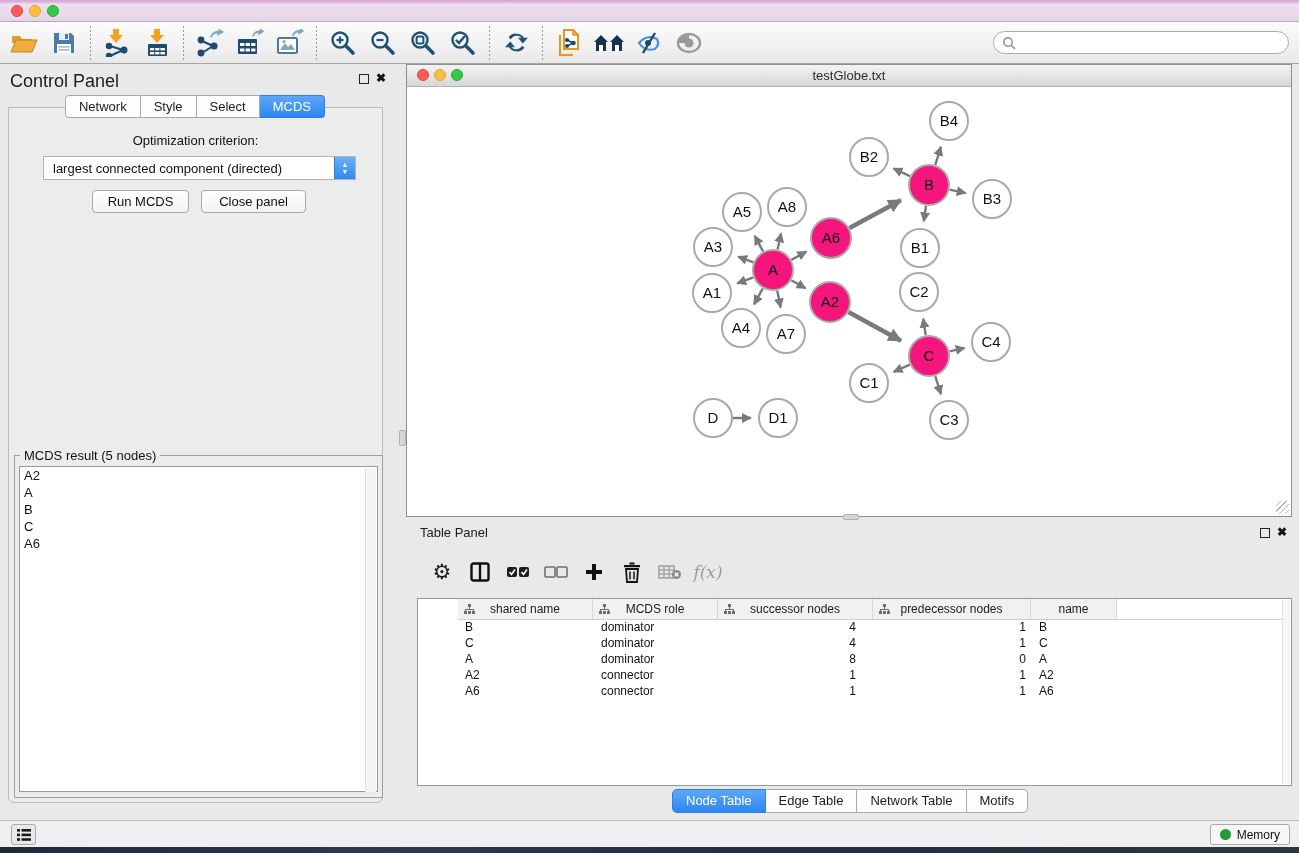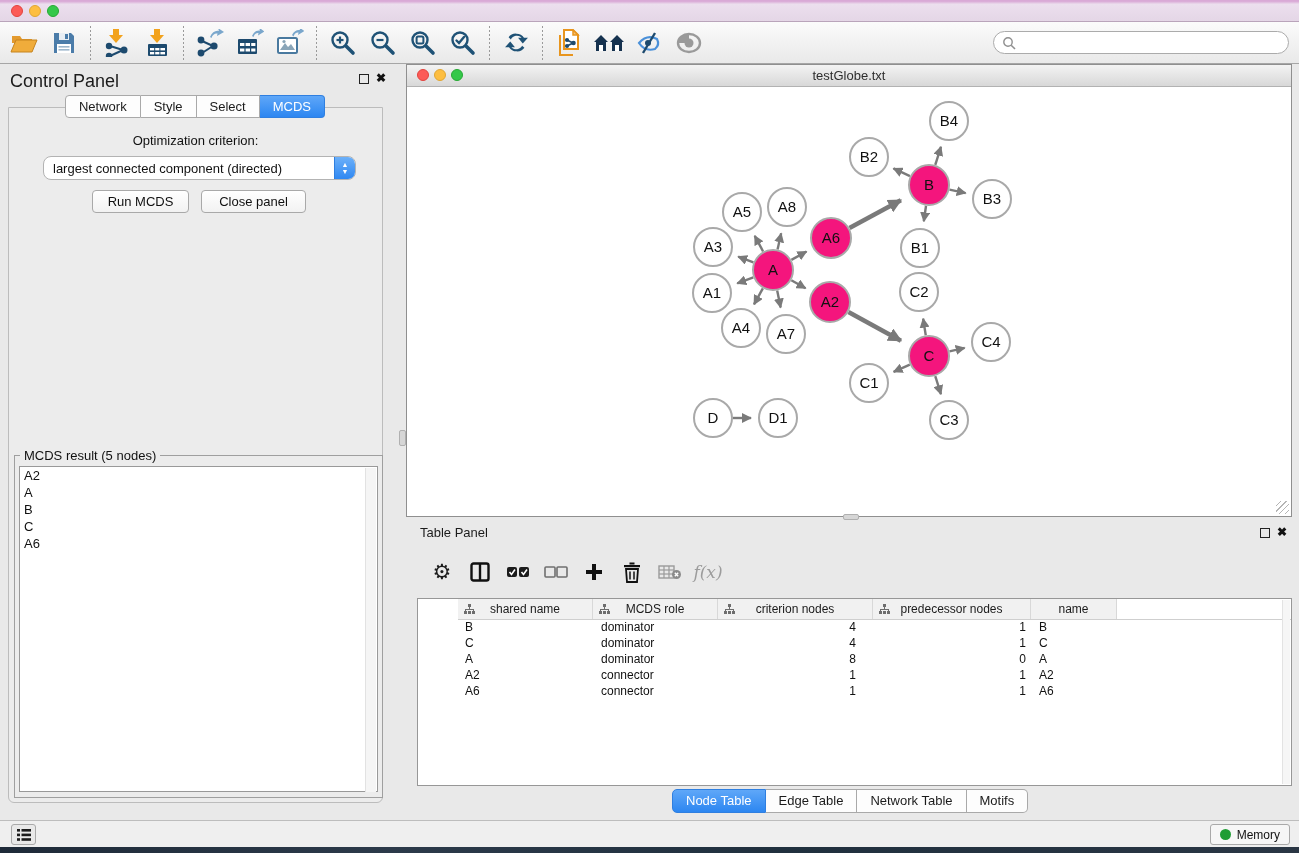--- a/index.html
+++ b/index.html
@@ -38,21 +38,21 @@
     border:1px solid #bcbcbc; border-radius:0 0 6px 6px; }
   #cp-tabs { left:0; top:95px; width:390px; display:flex; justify-content:center; }
   .seg { height:23px; padding:0 13px; font-size:13px; line-height:21px; background:#fdfdfd;
     border:1px solid #a9a9a9; border-left:none; color:#1b1b1b; text-align:center; }
   .seg:first-child { border-left:1px solid #a9a9a9; border-radius:4px 0 0 4px; }
   .seg:last-child { border-radius:0 4px 4px 0; }
   .seg.active { background:linear-gradient(#5fa7f8,#2c86f1); color:#fff; border-color:#2f7fe0; }
 
   #opt-label { left:8px; top:133px; width:375px; text-align:center; font-size:13px; color:#111; }
   #criterion { left:43px; top:156px; width:313px; height:24px; background:#fff;
-    border:1px solid #b3b3b3; border-radius:8px; display:flex; align-items:center; overflow:hidden; }
+    border:1px solid #b3b3b3; border-radius:0; display:flex; align-items:center; overflow:hidden; }
   #criterion .val { flex:1; font-size:13px; padding-left:9px; color:#111; white-space:nowrap; }
   #criterion .stepper { width:21px; height:100%; background:linear-gradient(#6cb0f9,#2f88f2);
     border-left:1px solid #2f7fe0; display:flex; flex-direction:column; align-items:center; justify-content:center; }
   #criterion .stepper span { color:#fff; font-size:7px; line-height:7px; }
   .pbtn { height:23px; background:linear-gradient(#ffffff,#f2f2f2); border:1px solid #a9a9a9;
     border-radius:4px; font-size:13px; color:#111; text-align:center; line-height:21px; }
   #run-btn { left:92px; top:190px; width:97px; }
   #closep-btn { left:201px; top:190px; width:105px; }
 
   #result-fs { left:14px; top:455px; width:369px; height:343px; border:1px solid #9f9f9f; background:#ececec; }
@@ -488,21 +488,21 @@
     <div class="hcell c2">
       <svg width="11" height="11" viewBox="0 0 11 11">
           <g fill="#6e6e6e">
             <rect x="4" y="0" width="3" height="3"></rect>
             <rect x="0" y="7" width="3" height="3"></rect>
             <rect x="4" y="7" width="3" height="3"></rect>
             <rect x="8" y="7" width="3" height="3"></rect>
             <path d="M5 3 h1 v2 h-1 z M1 5 h9 v1 h-9 z M1 5 h1 v2 h-1 z M9 5 h1 v2 h-1 z"></path>
           </g>
         </svg>
-      <span>criterion nodes</span>
+      <span>successor nodes</span>
     </div>
     <div class="hcell c3">
       <svg width="11" height="11" viewBox="0 0 11 11">
           <g fill="#6e6e6e">
             <rect x="4" y="0" width="3" height="3"></rect>
             <rect x="0" y="7" width="3" height="3"></rect>
             <rect x="4" y="7" width="3" height="3"></rect>
             <rect x="8" y="7" width="3" height="3"></rect>
             <path d="M5 3 h1 v2 h-1 z M1 5 h9 v1 h-9 z M1 5 h1 v2 h-1 z M9 5 h1 v2 h-1 z"></path>
           </g>

